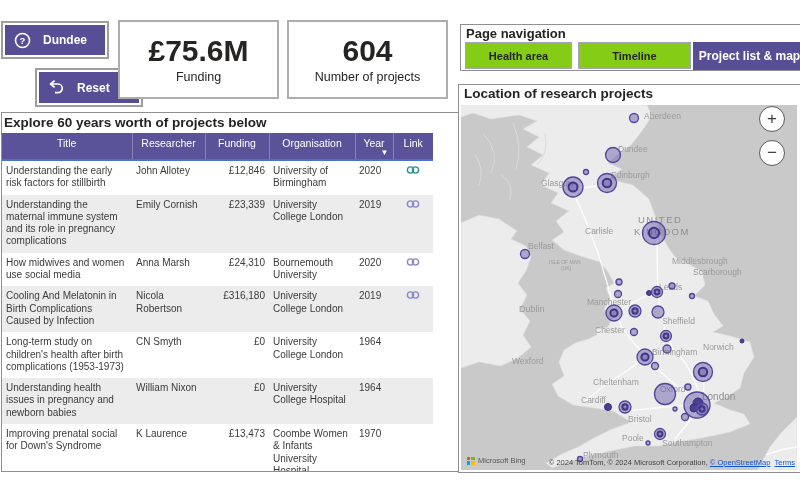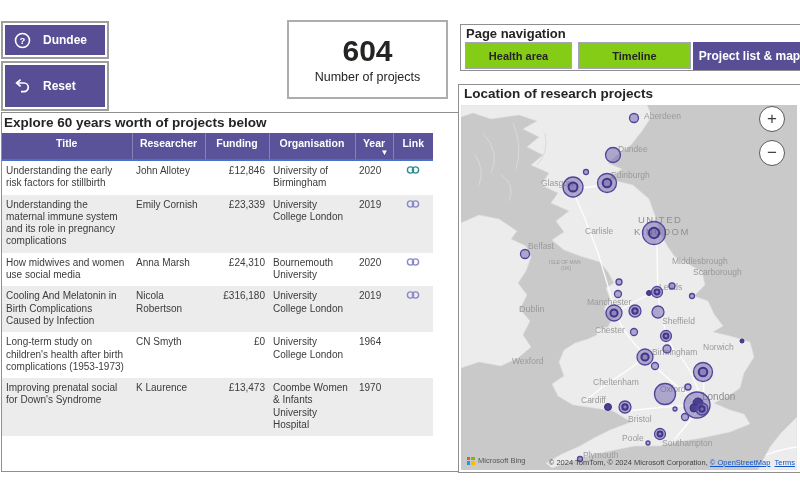--- a/index.html
+++ b/index.html
@@ -5,21 +5,21 @@
   html,body{margin:0;padding:0;background:#fff;}
   #app{position:relative;width:800px;height:500px;overflow:hidden;background:#fff;
        font-family:"Liberation Sans",sans-serif;color:#252423;}
 
   
   .ctl-box{position:absolute;left:1px;width:108px;border:2px solid #9e9e9e;background:#fff;padding:2px;box-sizing:border-box;}
   .ctl-btn{width:100%;height:100%;background:#584E95;color:#fff;display:flex;align-items:center;
            font-weight:bold;font-size:12px;cursor:pointer;box-sizing:border-box;padding-left:9px;}
   .ctl-btn .ico{width:17px;height:17px;margin-right:12px;flex:0 0 auto;}
   #search-box{top:21px;height:38px;}
-  #reset-box{top:61px;height:50px;}
+  #reset-box{top:68px;height:39px;margin-left:34px;}
 
   
   .kpi{position:absolute;top:20px;height:79px;width:161px;border:2px solid #adadad;background:#fff;
        box-sizing:border-box;display:flex;flex-direction:column;align-items:center;justify-content:center;}
   .kpi .val{font-size:30px;font-weight:600;line-height:32px;color:#252423;}
   .kpi .lbl{font-size:12.5px;margin-top:3px;color:#252423;}
   #kpi-funding{left:118px;} #kpi-projects{left:287px;}
 
   
   #nav-panel{position:absolute;left:460px;top:24px;width:345px;height:47px;border:1.5px solid #8f8f8f;
@@ -28,21 +28,21 @@
   .nav-btn{position:absolute;top:17px;height:27px;box-sizing:border-box;border:1px solid #a5a3bd;background:#84cc16;
            font-size:11px;font-weight:bold;color:#252423;display:flex;align-items:center;justify-content:center;cursor:pointer;}
   .nav-btn.active{background:#584E95;color:#fff;border-color:#584E95;font-size:12px;height:28px;}
   #nav-health{left:4px;width:107px;} #nav-timeline{left:117px;width:113px;} #nav-projectmap{left:232px;width:113px;}
 
   
   #table-panel{position:absolute;left:1px;top:112px;width:528px;height:360px;border:1.5px solid #8f8f8f;
                box-sizing:border-box;background:#fff;overflow:hidden;}
   #table-title{font-size:13.5px;font-weight:bold;padding:2px 2px 3px 2px;}
   table{border-collapse:collapse;table-layout:fixed;width:431px;font-size:10px;}
-  thead th{background:#5A5399;color:#fff;font-size:10.5px;font-weight:bold;text-align:center;
+  thead th{background:#5A5399;color:#fff;font-size:10.5px;font-weight:normal;text-align:center;
            padding:4px 3px 2px 3px;vertical-align:top;border-left:1px solid rgba(255,255,255,.28);}
   thead th:first-child{border-left:none;}
   thead tr{border-bottom:2px solid #4a72c8;}
   .sort-arrow{display:block;text-align:right;font-size:8px;line-height:8px;color:#fff;padding-right:1px;}
   .sort-spacer{display:block;font-size:8px;line-height:8px;visibility:hidden;}
   tbody td{vertical-align:top;padding:4px 4px 5px 4px;line-height:12.3px;color:#3b3b3b;}
   tbody tr:nth-child(even){background:#ececec;}
   td.num{text-align:right;} td.ctr{text-align:center;}
   #tbl-scroll-thumb{position:absolute;right:2px;top:26px;width:4px;height:9px;background:#b0b0b0;}
 
@@ -78,20 +78,24 @@
   <div class="ctl-box" id="reset-box">
     <div class="ctl-btn">
       <svg class="ico" viewBox="0 0 17 17">
         <path d="M4,5 H10 A4.3,4.3 0 1 1 10,13.6 H7" fill="none" stroke="#fff" stroke-width="1.7"></path>
         <path d="M6.6,1.6 L2.6,5 L6.6,8.4" fill="none" stroke="#fff" stroke-width="1.7"></path>
       </svg>
       <span>Reset</span>
     </div>
   </div>
 
+  <div class="kpi" id="kpi-funding">
+    <div class="val">£75.6M</div>
+    <div class="lbl">Funding</div>
+  </div>
   <div class="kpi" id="kpi-projects">
     <div class="val">604</div>
     <div class="lbl">Number of projects</div>
   </div>
 
   <div id="nav-panel">
     <div id="nav-title">Page navigation</div>
     <div class="nav-btn" id="nav-health">Health area</div>
     <div class="nav-btn" id="nav-timeline">Timeline</div>
     <div class="nav-btn active" id="nav-projectmap">Project list &amp; map</div>
@@ -161,20 +165,28 @@
             <td class="ctr"><svg width="14" height="10">
                 <circle cx="4.5" cy="5" r="3.1" fill="none" stroke="#8a88c9" stroke-width="1.4"></circle>
                 <circle cx="9.5" cy="5" r="3.1" fill="none" stroke="#8a88c9" stroke-width="1.4"></circle>
               </svg></td>
           </tr>
           <tr>
             <td>Long-term study on children's health after birth complications (1953-1973)</td>
             <td>CN Smyth</td>
             <td class="num">£0</td>
             <td>University College London</td>
+            <td>1964</td>
+            <td class="ctr"></td>
+          </tr>
+          <tr>
+            <td>Understanding health issues in pregnancy and newborn babies</td>
+            <td>William Nixon</td>
+            <td class="num">£0</td>
+            <td>University College Hospital</td>
             <td>1964</td>
             <td class="ctr"></td>
           </tr>
           <tr>
             <td>Improving prenatal social for Down's Syndrome</td>
             <td>K Laurence</td>
             <td class="num">£13,473</td>
             <td>Coombe Women &amp; Infants University Hospital</td>
             <td>1970</td>
             <td class="ctr"></td>

